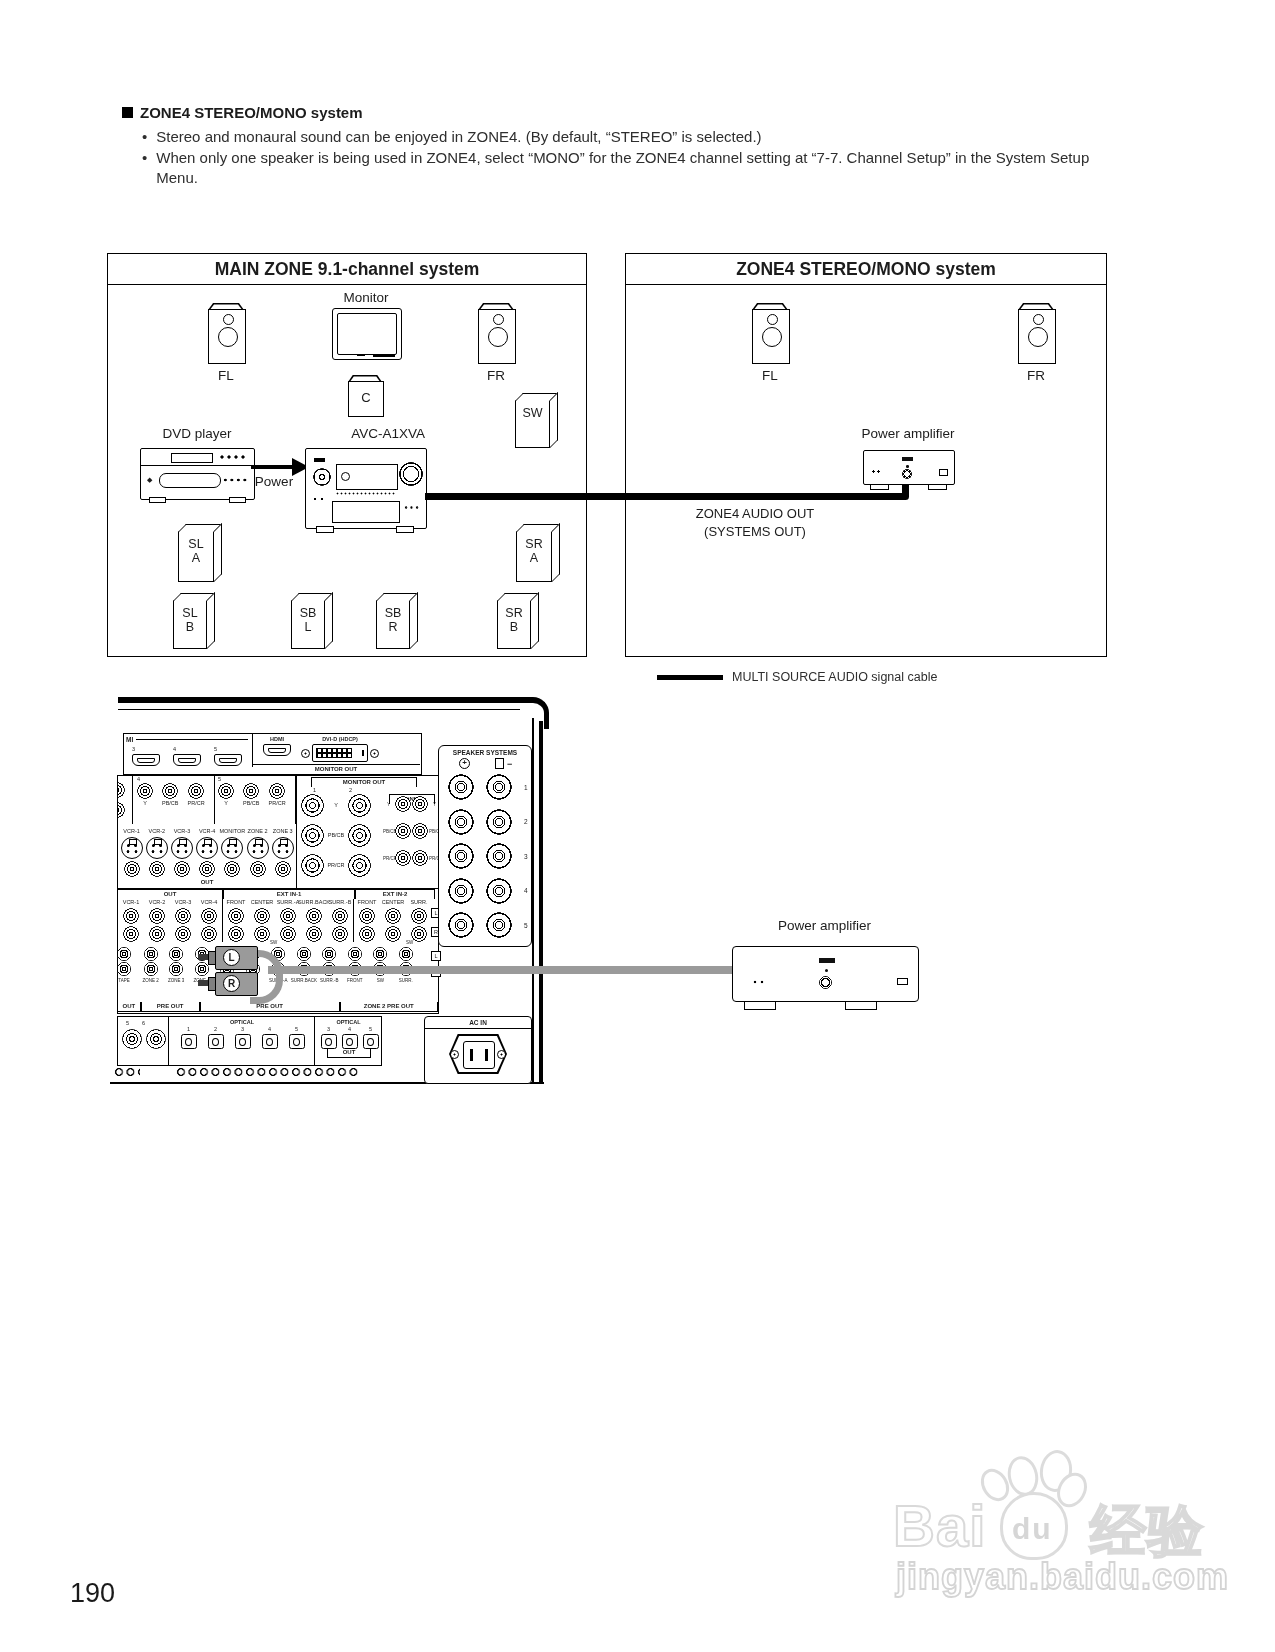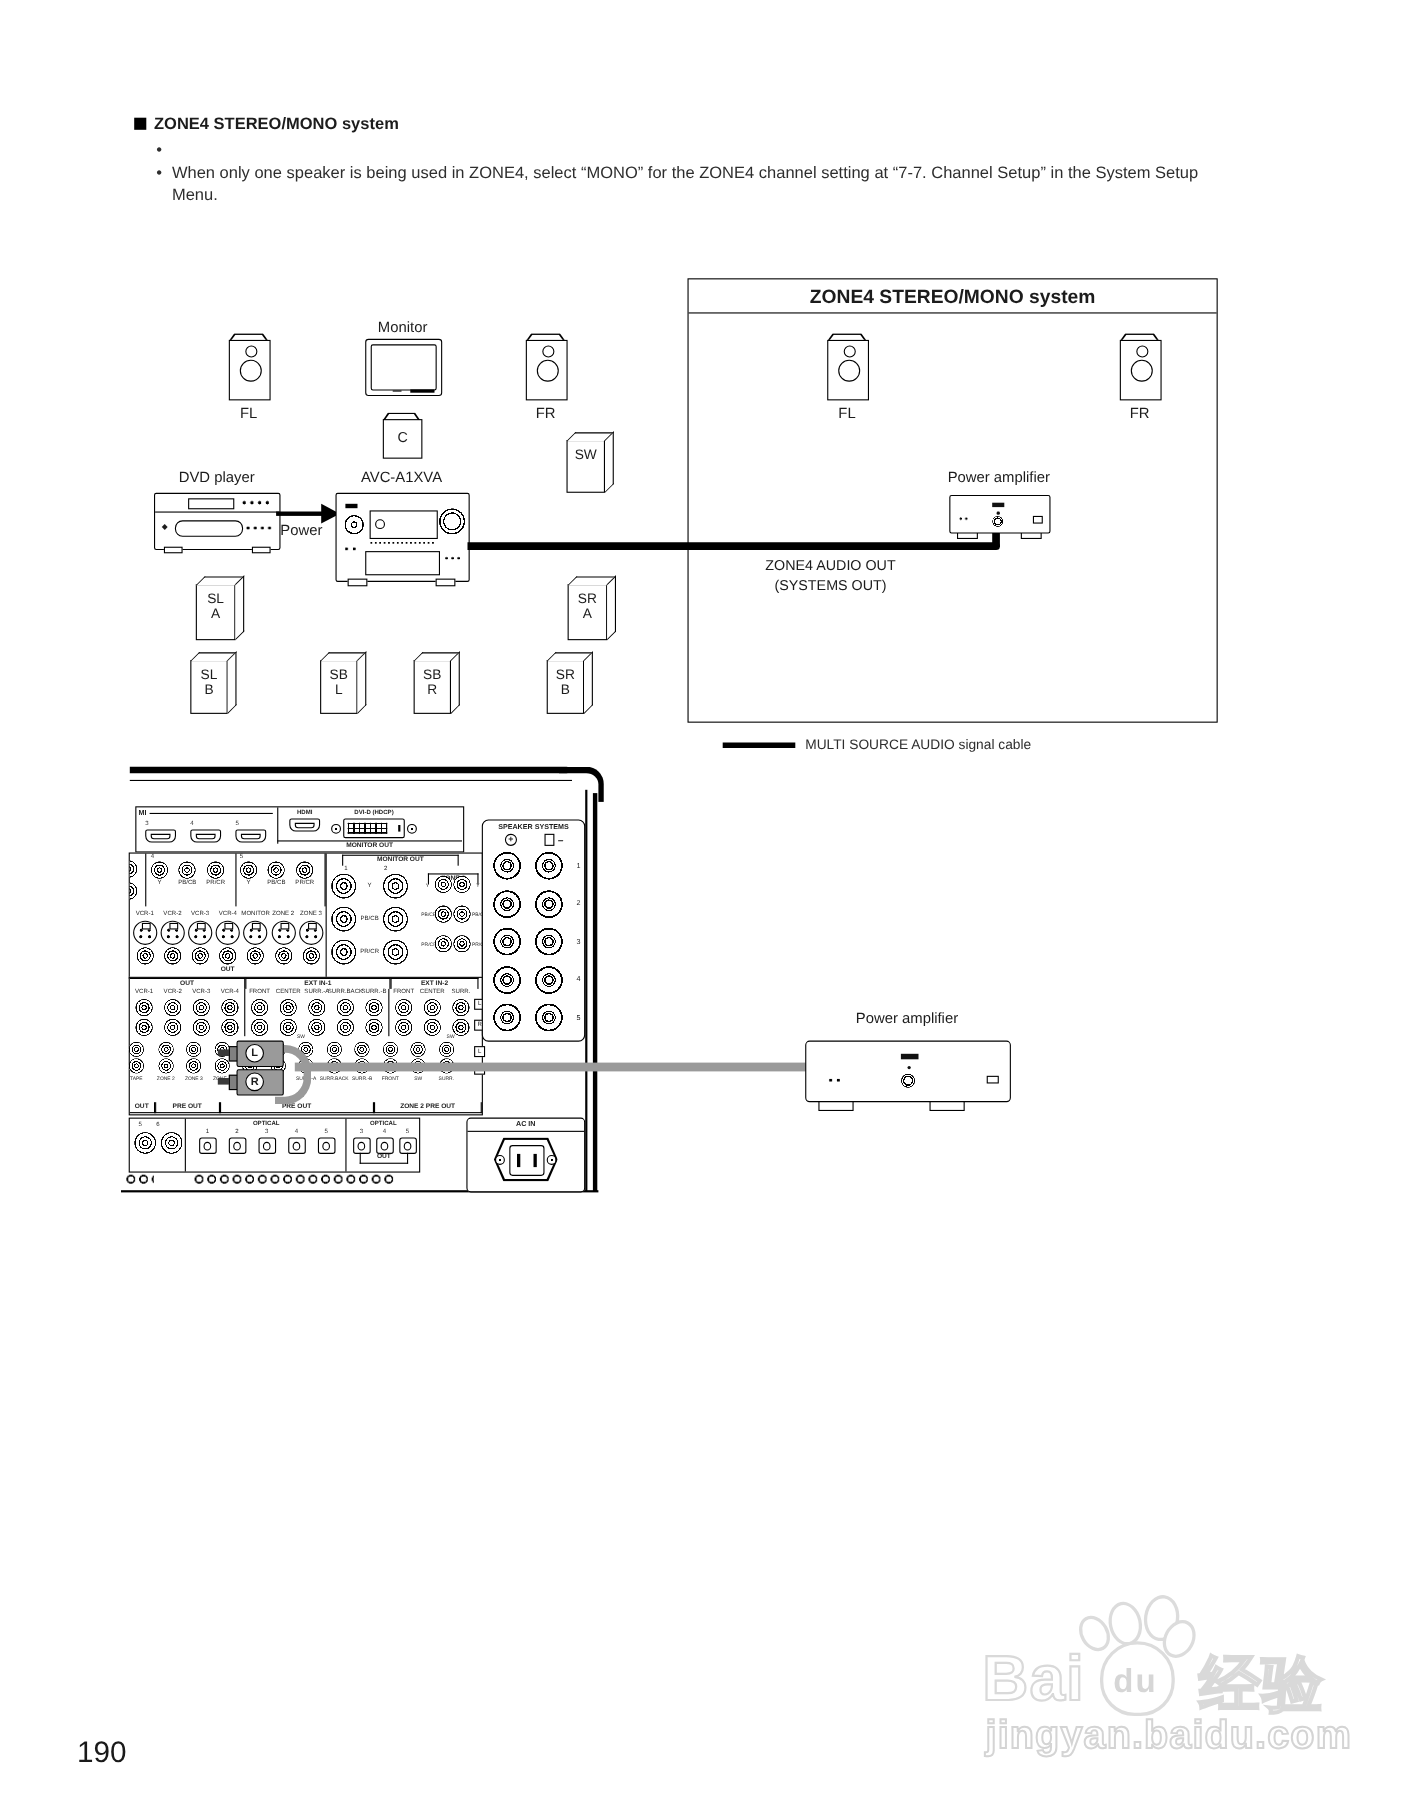--- a/index.html
+++ b/index.html
@@ -89,28 +89,32 @@
 <div class="page">
 
   <div class="abs" style="left:93px;top:80px;width:1060px;">
     <div style="margin:24px 0 0 29px;font-size:15px;font-weight:bold;display:flex;align-items:center;gap:7px;">
       <span style="width:11px;height:11px;background:#000;display:inline-block;"></span>
       <span>ZONE4 STEREO/MONO system</span>
     </div>
     <div style="margin:6px 0 0 49px;width:985px;font-size:15px;line-height:20.5px;color:#2e2e2e;">
       <div style="display:flex;gap:9px;">
         <span>•</span>
+        <span>Stereo and monaural sound can be enjoyed in ZONE4. (By default, “STEREO” is selected.)</span>
       </div>
       <div style="display:flex;gap:9px;">
         <span>•</span>
         <span>When only one speaker is being used in ZONE4, select “MONO” for the ZONE4 channel setting at “7-7. Channel Setup” in the System Setup Menu.</span>
       </div>
     </div>
   </div>
 
+  <div class="dbox" style="left:107px;top:253px;width:478px;height:402px;">
+    <div class="dtitle">MAIN ZONE 9.1-channel system</div>
+  </div>
   <div class="dlabel" style="left:332px;top:290px;width:68px;">Monitor</div>
 
   <div class="abs" style="left:332px;top:308px;width:68px;height:50px;border:1.6px solid #000;border-radius:3px;">
     <div class="abs" style="inset:4px;border:1.3px solid #000;border-radius:2px;"></div>
     <div class="abs" style="right:6px;bottom:2px;width:22px;height:3.5px;background:#000;"></div>
     <div class="abs" style="left:24px;bottom:3px;width:8px;height:1.5px;background:#000;"></div>
   </div>
 
   <div>
     <div class="trap" style="left:208px;top:303px;width:36px;height:7px;">
@@ -150,21 +154,21 @@
     <div class="abs" style="left:6px;top:27px;width:10px;height:7px;font-size:7px;line-height:7px;">◆</div>
     <div class="abs" style="left:82px;top:29px;width:26px;height:4px;background-image:radial-gradient(circle at 2.5px 2px,#000 1.2px,transparent 1.6px);background-size:6.5px 4px;background-repeat:repeat-x;"></div>
     <div class="foot" style="left:8px;top:48px;width:15px;height:4px;"></div>
     <div class="foot" style="left:88px;top:48px;width:15px;height:4px;"></div>
   </div>
 
   <div class="abs" style="left:251px;top:465px;width:44px;height:4px;background:#000;"></div>
   <div class="abs" style="left:292px;top:458px;width:0;height:0;border-top:9px solid transparent;border-bottom:9px solid transparent;border-left:17px solid #000;"></div>
   <div class="dlabel" style="left:246px;top:474px;width:56px;">Power</div>
 
-  <div class="dlabel" style="left:305px;top:426px;width:120px;">AVC-A1XVA</div>
+  <div class="dlabel" style="left:305px;top:426px;width:120px;text-align:right;">AVC-A1XVA</div>
   <div class="dev" style="left:305px;top:448px;width:120px;height:79px;">
     <div class="abs" style="left:8px;top:9px;width:11px;height:4px;background:#000;"></div>
     <div class="abs" style="left:7px;top:19px;width:18px;height:18px;border-radius:50%;background:radial-gradient(circle,#fff 0 2px,#000 2px 3px,#fff 3px 7.5px,#000 7.5px 8.8px,#fff 8.8px);"></div>
     <div class="abs" style="left:30px;top:15px;width:60px;height:24px;border:1.2px solid #000;">
       <span class="abs" style="left:4px;top:7px;width:7px;height:7px;border:1px solid #000;border-radius:50%;display:block;"></span>
     </div>
     <div class="abs" style="left:30px;top:43px;width:60px;height:3px;background-image:radial-gradient(circle at 1.5px 1.5px,#000 0.8px,transparent 1.1px);background-size:4px 3px;background-repeat:repeat-x;"></div>
     <div class="abs" style="left:93px;top:13px;width:24px;height:24px;border-radius:50%;background:radial-gradient(circle,#fff 0 7px,#000 7px 8.2px,#fff 8.2px 10.5px,#000 10.5px 11.8px,#fff 11.8px);"></div>
     <div class="abs" style="left:7px;top:48px;width:14px;height:4px;background-image:radial-gradient(circle at 2px 2px,#000 1.2px,transparent 1.5px);background-size:7px 4px;background-repeat:repeat-x;"></div>
     <div class="abs" style="left:26px;top:52px;width:66px;height:20px;border:1.2px solid #000;"></div>

